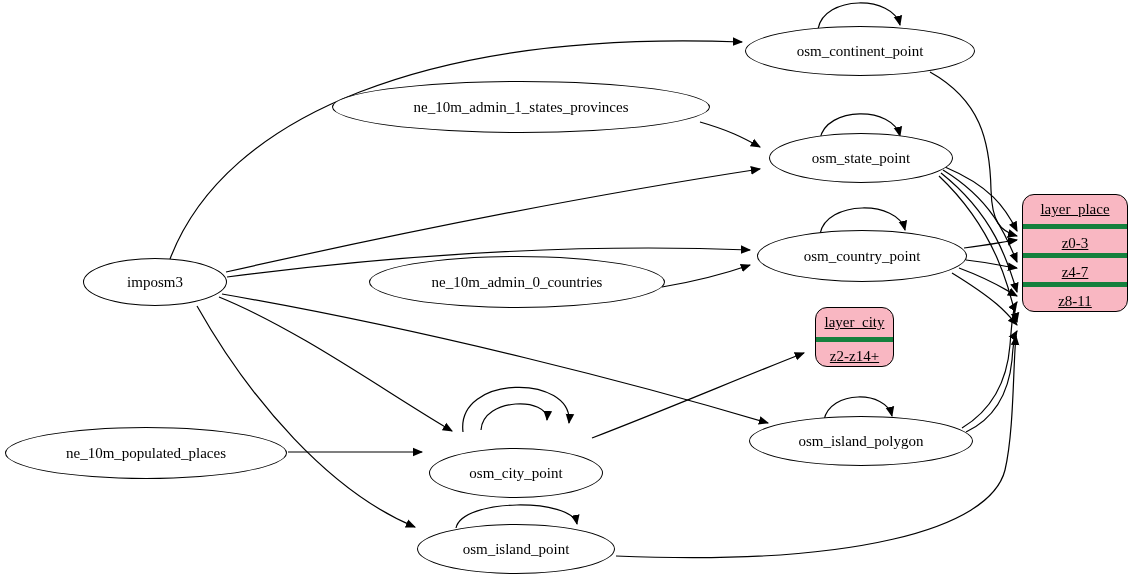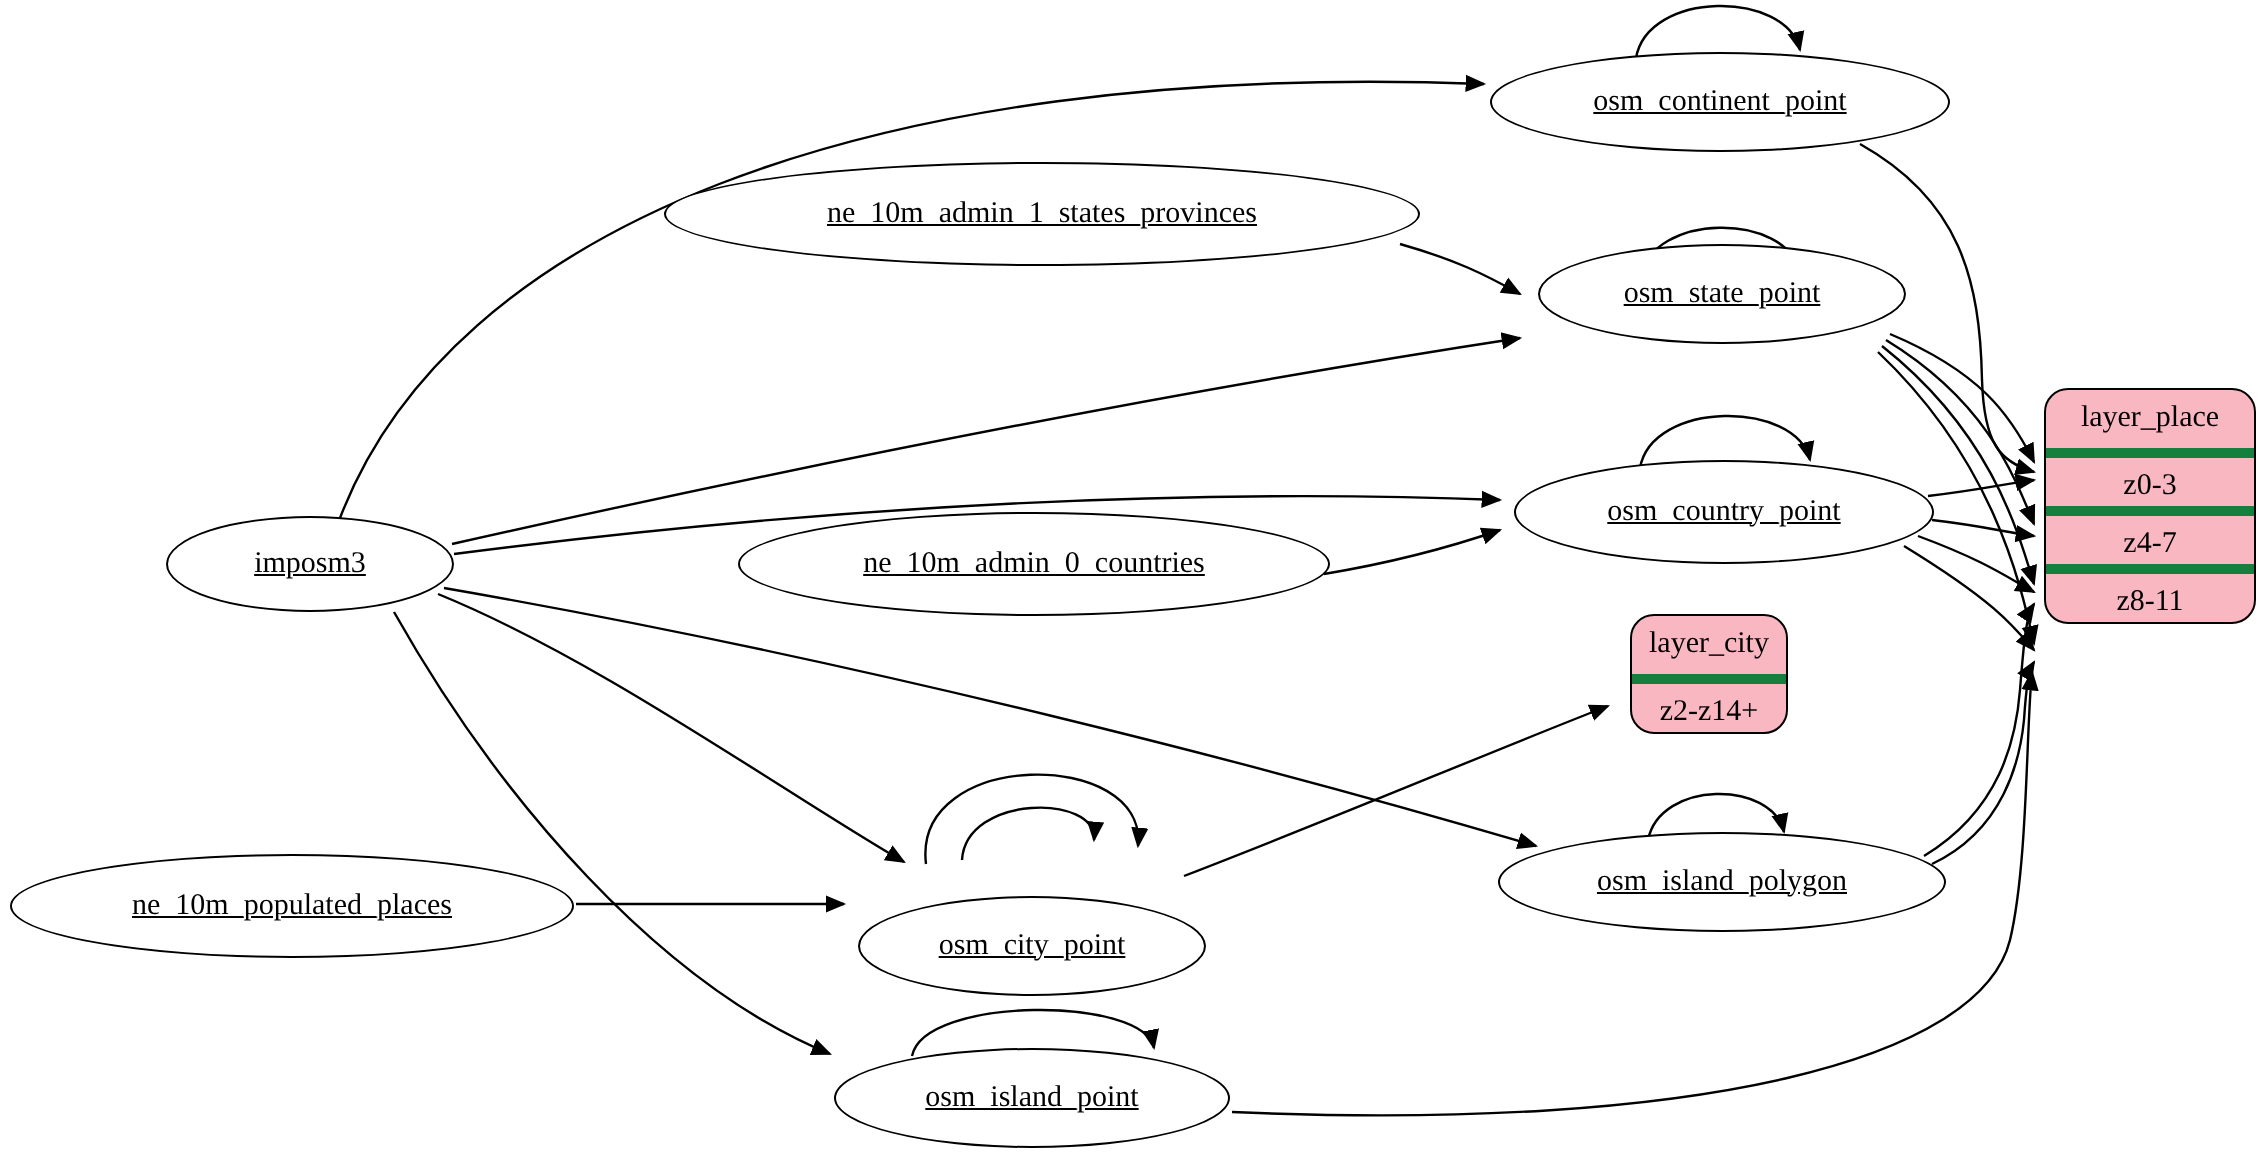--- a/index.html
+++ b/index.html
@@ -7,24 +7,24 @@
     position:relative; width:1134px; height:577px; background:#ffffff;
     font-family:"Liberation Serif","DejaVu Serif",serif; font-size:15px; color:#000;
     overflow:hidden;
   }
   #edges { position:absolute; left:0; top:0; width:1134px; height:577px; }
   .node {
     position:absolute; display:flex; align-items:center; justify-content:center;
     background:#ffffff; border:1px solid #000; box-sizing:border-box;
     white-space:nowrap; z-index:2;
   }
-  .ellipse { border-radius:50%;text-decoration:underline; }
+  .ellipse { border-radius:50%; }
   .record {
     position:absolute; background:#f9b7c2; border:1px solid #000; border-radius:12px;
-    box-sizing:border-box; overflow:hidden; z-index:2; text-align:center;
+    box-sizing:border-box; overflow:hidden; z-index:2; text-align:center;text-decoration:underline;
   }
   .rrow { line-height:29px; height:29px; box-sizing:border-box; }
   .rrow + .rrow { border-top:5px solid #15803d; }
   path.edge { stroke:#000; stroke-width:1.2; fill:none; }
 </style>
 </head>
 <body>
 
 <div id="canvas">
 
@@ -83,21 +83,21 @@
   </div>
 
   <div class="node ellipse" style="left:5px;top:427px;width:282px;height:52px">
     <span>ne_10m_populated_places</span>
   </div>
 
   <div class="node ellipse" style="left:745px;top:26px;width:230px;height:50px">
     <span>osm_continent_point</span>
   </div>
 
-  <div class="node ellipse" style="left:769px;top:122px;width:184px;height:50px">
+  <div class="node ellipse" style="left:769px;top:133px;width:184px;height:50px">
     <span>osm_state_point</span>
   </div>
 
   <div class="node ellipse" style="left:757px;top:230px;width:210px;height:52px">
     <span>osm_country_point</span>
   </div>
 
   <div class="node ellipse" style="left:429px;top:448px;width:174px;height:50px">
     <span>osm_city_point</span>
   </div>

